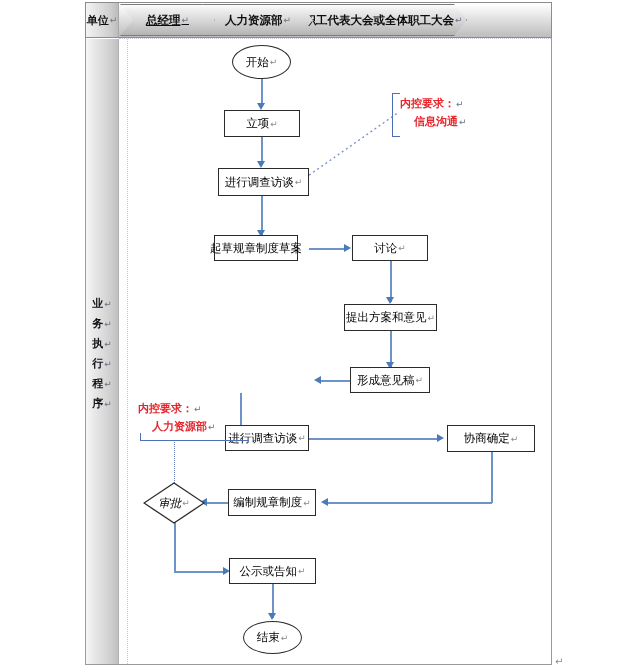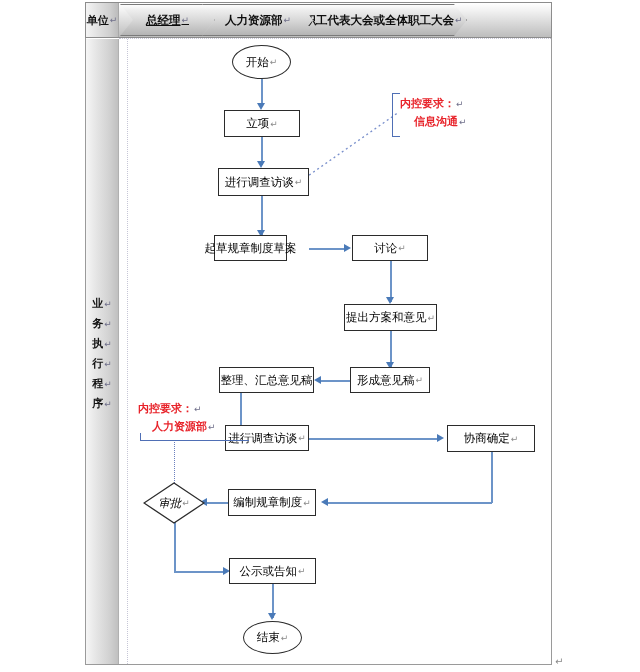--- a/index.html
+++ b/index.html
@@ -264,42 +264,39 @@
   <div class="node box" style="left:217px; top:110px; width:76px; height:27px;">
     <span>立项</span>
       <span class="pilcrow grey">↵</span>
   </div>
 
   <div class="node box" style="left:211px; top:168px; width:91px; height:28px;">
     <span>进行调查访谈</span>
       <span class="pilcrow grey">↵</span>
   </div>
 
-  <div class="node box" style="left:207px; top:235px; width:73px; height:26px;">
+  <div class="node box" style="left:207px; top:235px; width:84px; height:26px;">
     <span>起草规章制度草案</span>
   </div>
 
   <div class="node box" style="left:345px; top:235px; width:76px; height:26px;">
     <span>讨论</span>
       <span class="pilcrow grey">↵</span>
   </div>
 
   <div class="node box" style="left:337px; top:304px; width:93px; height:27px;">
     <span>提出方案和意见</span>
       <span class="pilcrow grey">↵</span>
   </div>
 
   <div class="node box" style="left:343px; top:367px; width:80px; height:26px;">
     <span>形成意见稿</span>
       <span class="pilcrow grey">↵</span>
   </div>
 
-  <div class="node box" style="left:212px; top:367px; width:95px; height:26px;">
-    <span>整理、汇总意见稿</span>
-  </div>
 
   <div class="node box" style="left:218px; top:425px; width:84px; height:26px;">
     <span>进行调查访谈</span>
       <span class="pilcrow grey">↵</span>
   </div>
 
   <div class="node box" style="left:440px; top:425px; width:88px; height:27px;">
     <span>协商确定</span>
       <span class="pilcrow grey">↵</span>
   </div>

